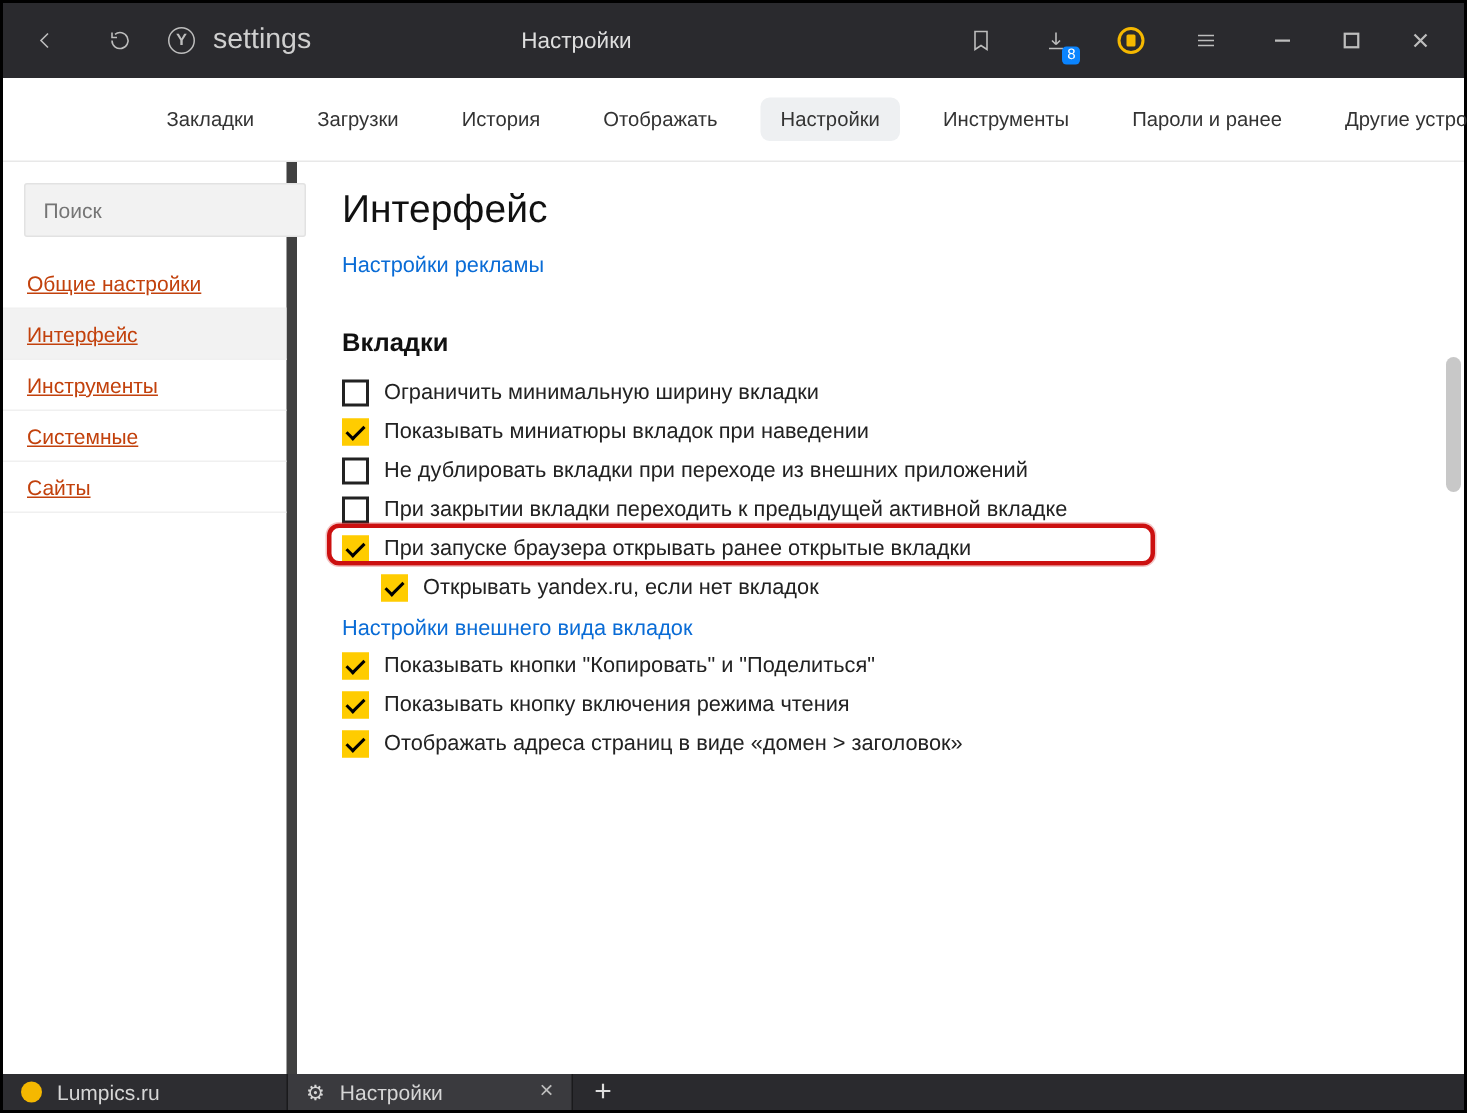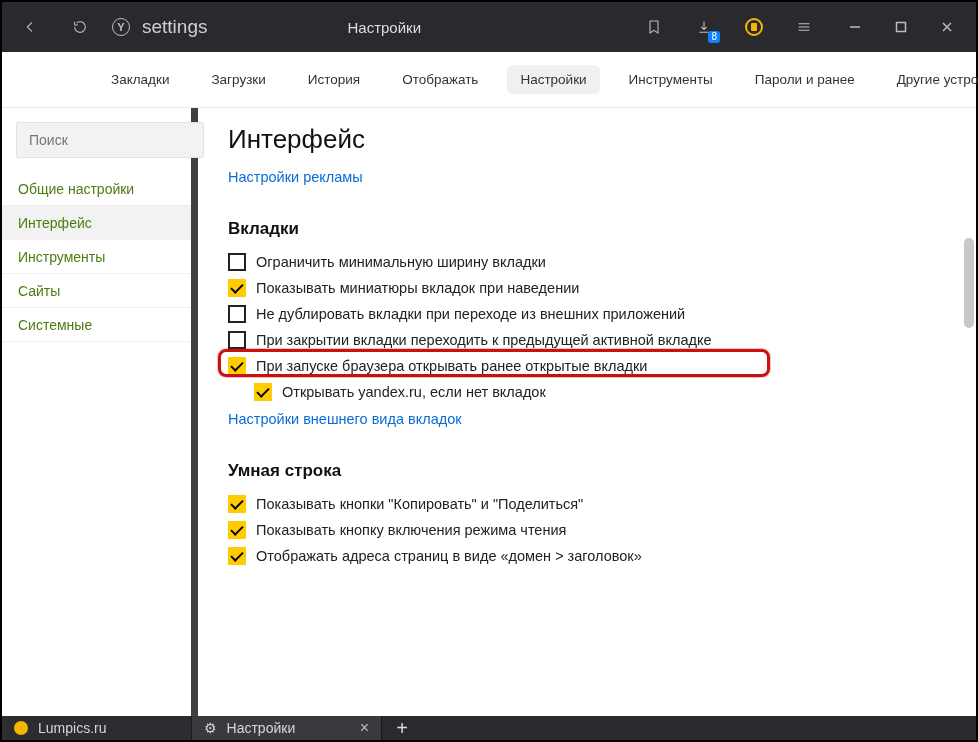--- a/index.html
+++ b/index.html
@@ -26,21 +26,21 @@
   .toptabs { height: 56px; border-bottom: 1px solid #e8e8e8; display:flex; align-items:center; gap: 16px; padding: 0 28px 0 96px; }
   .toptab { font-size: 13.5px; color:#333; padding: 7px 13px; border-radius: 6px; cursor:pointer; white-space:nowrap;}
   .toptab.active { background:#eef0f2; }
 
   
   .content { flex:1; display:flex; overflow:hidden; position:relative; }
 
   .sidebar { width: 196px; border-right: 7px solid #404040; display:flex; flex-direction:column; padding-top: 14px;}
   .search-wrap { padding: 0 14px 14px 14px;}
   .search { width: 188px; height: 36px; background:#f2f2f2; border:1px solid #e2e2e2; padding: 0 12px; font-size:14px; color:#888; border-radius:2px;}
-  .side-item { height: 34px; display:flex; align-items:center; padding: 0 16px; font-size:14px; color:#4d7c0f; border-bottom:1px solid #f0f0f0; cursor:pointer;}
+  .side-item { height: 34px; display:flex; align-items:center; padding: 0 16px; font-size:14px; color:#c2410c; border-bottom:1px solid #f0f0f0; cursor:pointer;text-decoration:underline;}
   .side-item.active { background:#f2f2f2; }
 
   .main { flex:1; padding: 16px 30px 0 30px; overflow:hidden; position:relative;}
   .h1 { font-size: 26px; font-weight: 400; color:#111; margin-bottom: 14px;}
   .link { color:#0a6cd6; font-size:14.5px; cursor:pointer;}
   .section-title { font-size:17px; font-weight:bold; color:#111; margin-top: 34px; margin-bottom: 14px;}
   .opt { display:flex; align-items:center; gap:10px; margin: 8px 0; font-size:14.5px; color:#222;text-align:right;}
   .opt.indent { margin-left: 26px;}
   .cb { width:18px; height:18px; border:2px solid #222; flex-shrink:0; display:flex; align-items:center; justify-content:center; cursor:pointer;}
   .cb.checked { background:#ffcc00; border-color:#ffcc00;}
@@ -132,22 +132,22 @@
 
   <div class="content">
     <div class="sidebar">
       <div class="search-wrap">
         <input class="search" placeholder="Поиск" style="">
       </div>
       <div id="side-items">
           <div class="side-item">Общие настройки</div>
           <div class="side-item active">Интерфейс</div>
           <div class="side-item">Инструменты</div>
+          <div class="side-item">Системные</div>
           <div class="side-item">Сайты</div>
-          <div class="side-item">Системные</div>
         </div>
     </div>
 
     <div class="main">
       <div class="h1">Интерфейс</div>
       <div class="link">Настройки рекламы</div>
 
       <div class="section-title">Вкладки</div>
       <div id="tabs-options">
           <div class="opt">
@@ -170,21 +170,20 @@
             <span class="cb checked"></span>
             <span>При запуске браузера открывать ранее открытые вкладки</span>
           </div>
           <div class="opt indent">
             <span class="cb checked"></span>
             <span>Открывать yandex.ru, если нет вкладок</span>
           </div>
         </div>
       <div class="link" style="margin-top:10px">Настройки внешнего вида вкладок</div>
 
-      <div class="section-title">Умная строка</div>
       <div id="smart-options">
           <div class="opt">
             <span class="cb checked"></span>
             <span>Показывать кнопки "Копировать" и "Поделиться"</span>
           </div>
           <div class="opt">
             <span class="cb checked"></span>
             <span>Показывать кнопку включения режима чтения</span>
           </div>
           <div class="opt">

